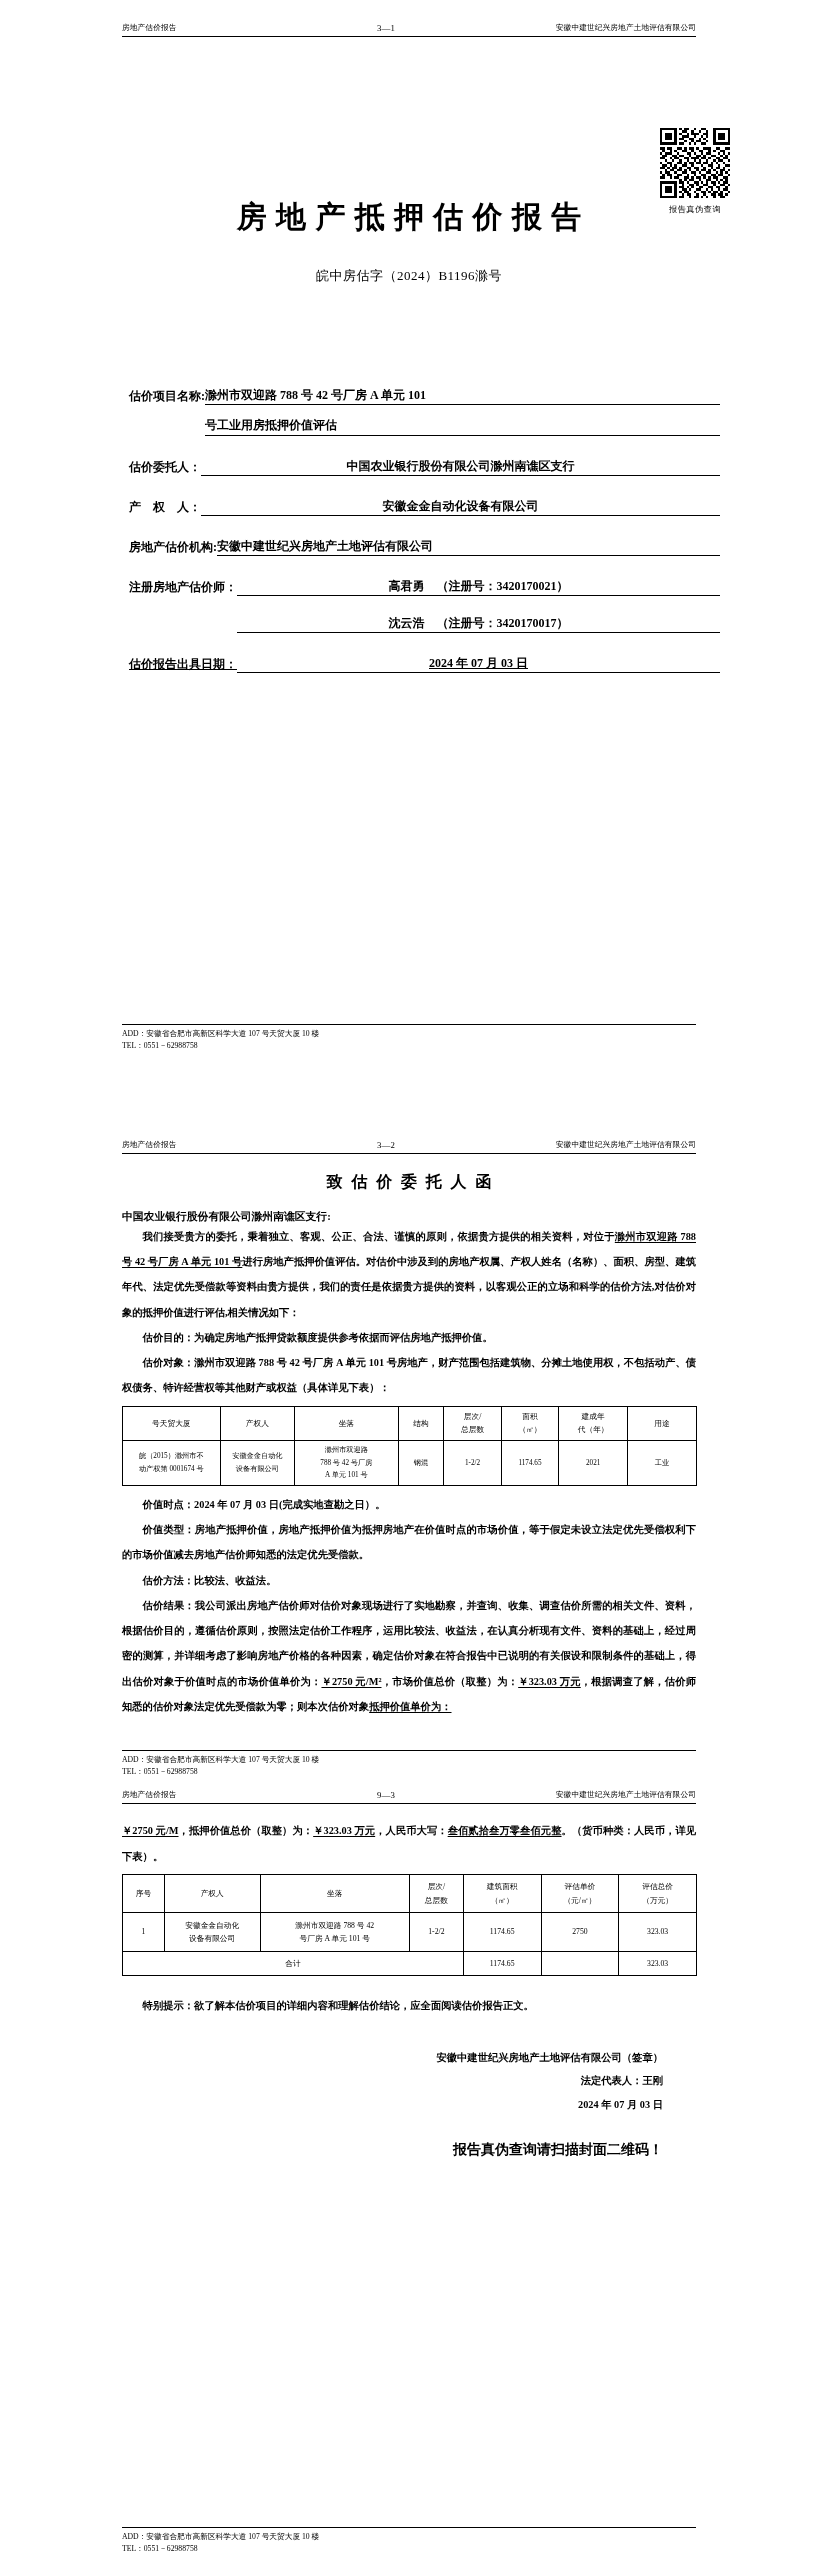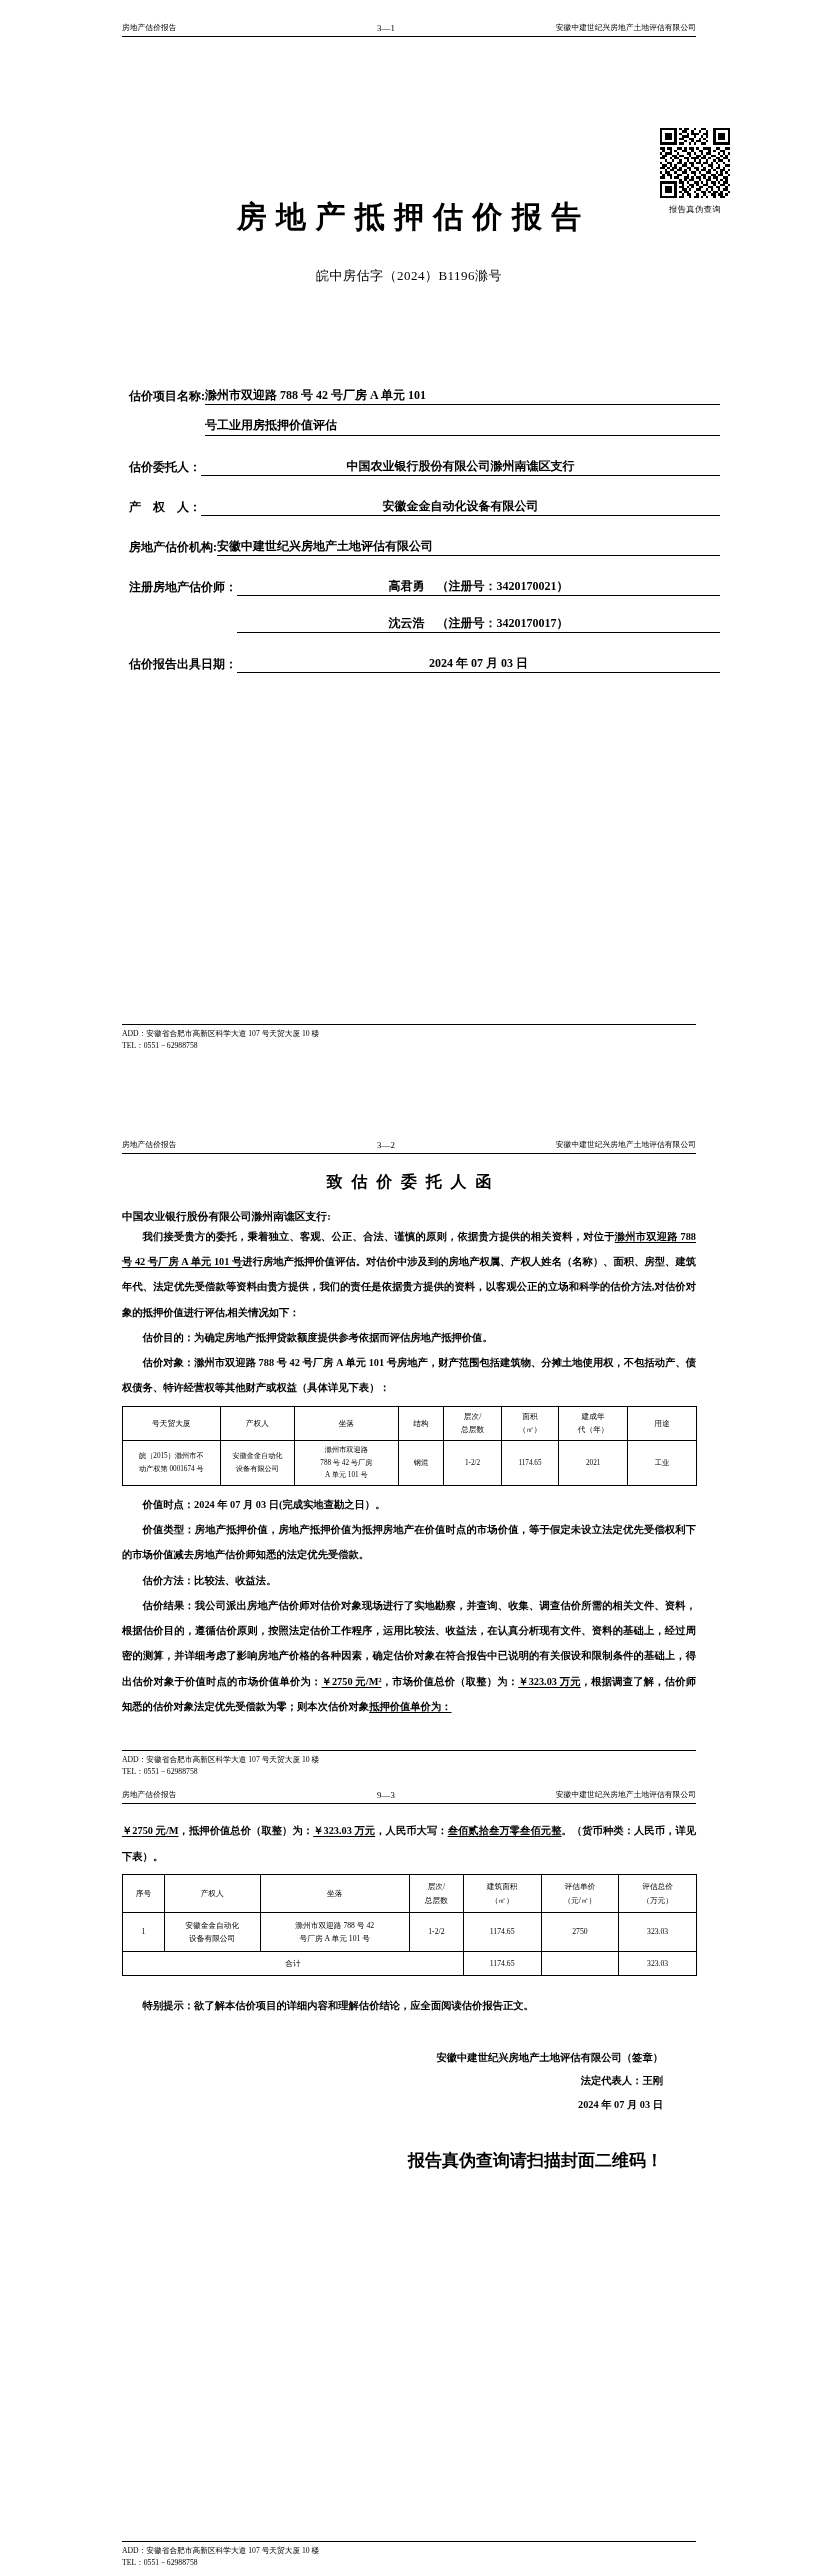--- a/index.html
+++ b/index.html
@@ -154,22 +154,22 @@
     text-align: justify;
   }
   .signature {
     margin: 29px 155px 0 122px;
     font-size: 10.3px;
     text-align: right;
     line-height: 2.3;
     font-weight: bold;
   }
   .sig-final {
-    margin-top: 24px;
-    font-size: 17px;
+    margin-top: 17px;
+    font-size: 14px;
     font-weight: bold;
   }
   .tall-gap { height: 330px; }
 </style>
 </head>
 <body>
 
 <div class="page" style="height:1128px;">
 
   <div class="running-head" style="padding-top:23px;">
@@ -450,21 +450,21 @@
       <div class="l1">
         <span class="info-label">注册房地产估价师：</span>
         <span class="info-value">高君勇　（注册号：3420170021）</span>
       </div>
       <div class="l2" style="margin-top:17.5px;">
         <span class="spacer-label">注册房地产估价师：</span>
         <span class="info-value">沈云浩　（注册号：3420170017）</span>
       </div>
     </div>
 
-    <div class="info-row" style="margin-top:14px;">
+    <div class="info-row" style="margin-top:14px;text-decoration:underline;">
       <span class="info-label">估价报告出具日期：</span>
       <span class="info-value">2024 年 07 月 03 日</span>
     </div>
   </div>
 
   <div class="tall-gap"></div>
 
   <div class="footer-rule"></div>
   <div class="page-footer">
     <div>ADD：安徽省合肥市高新区科学大道 107 号天贸大厦 10 楼</div>

